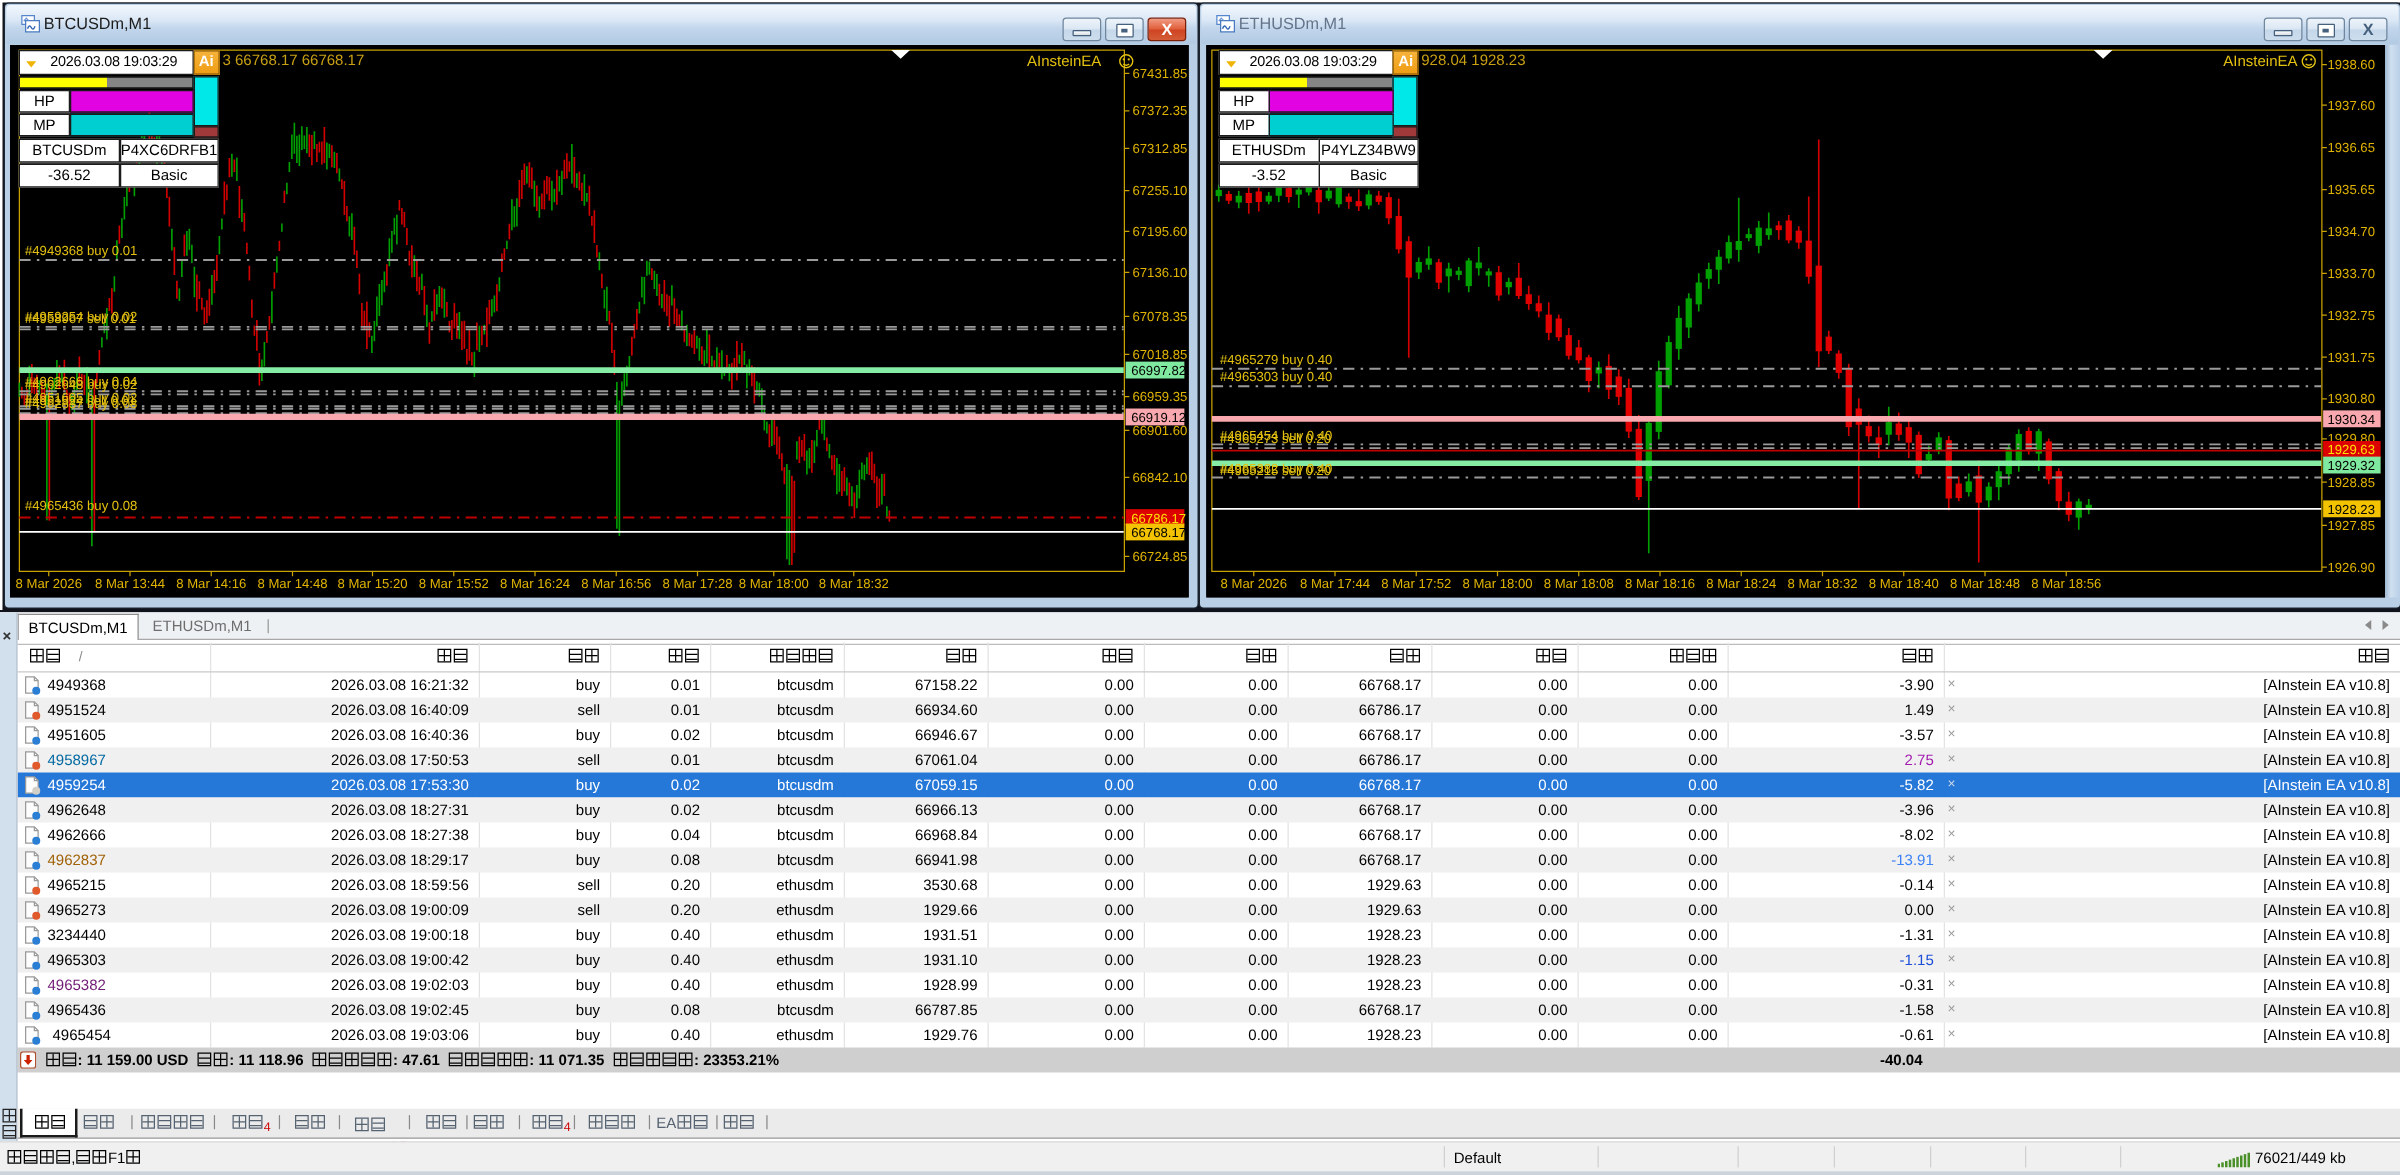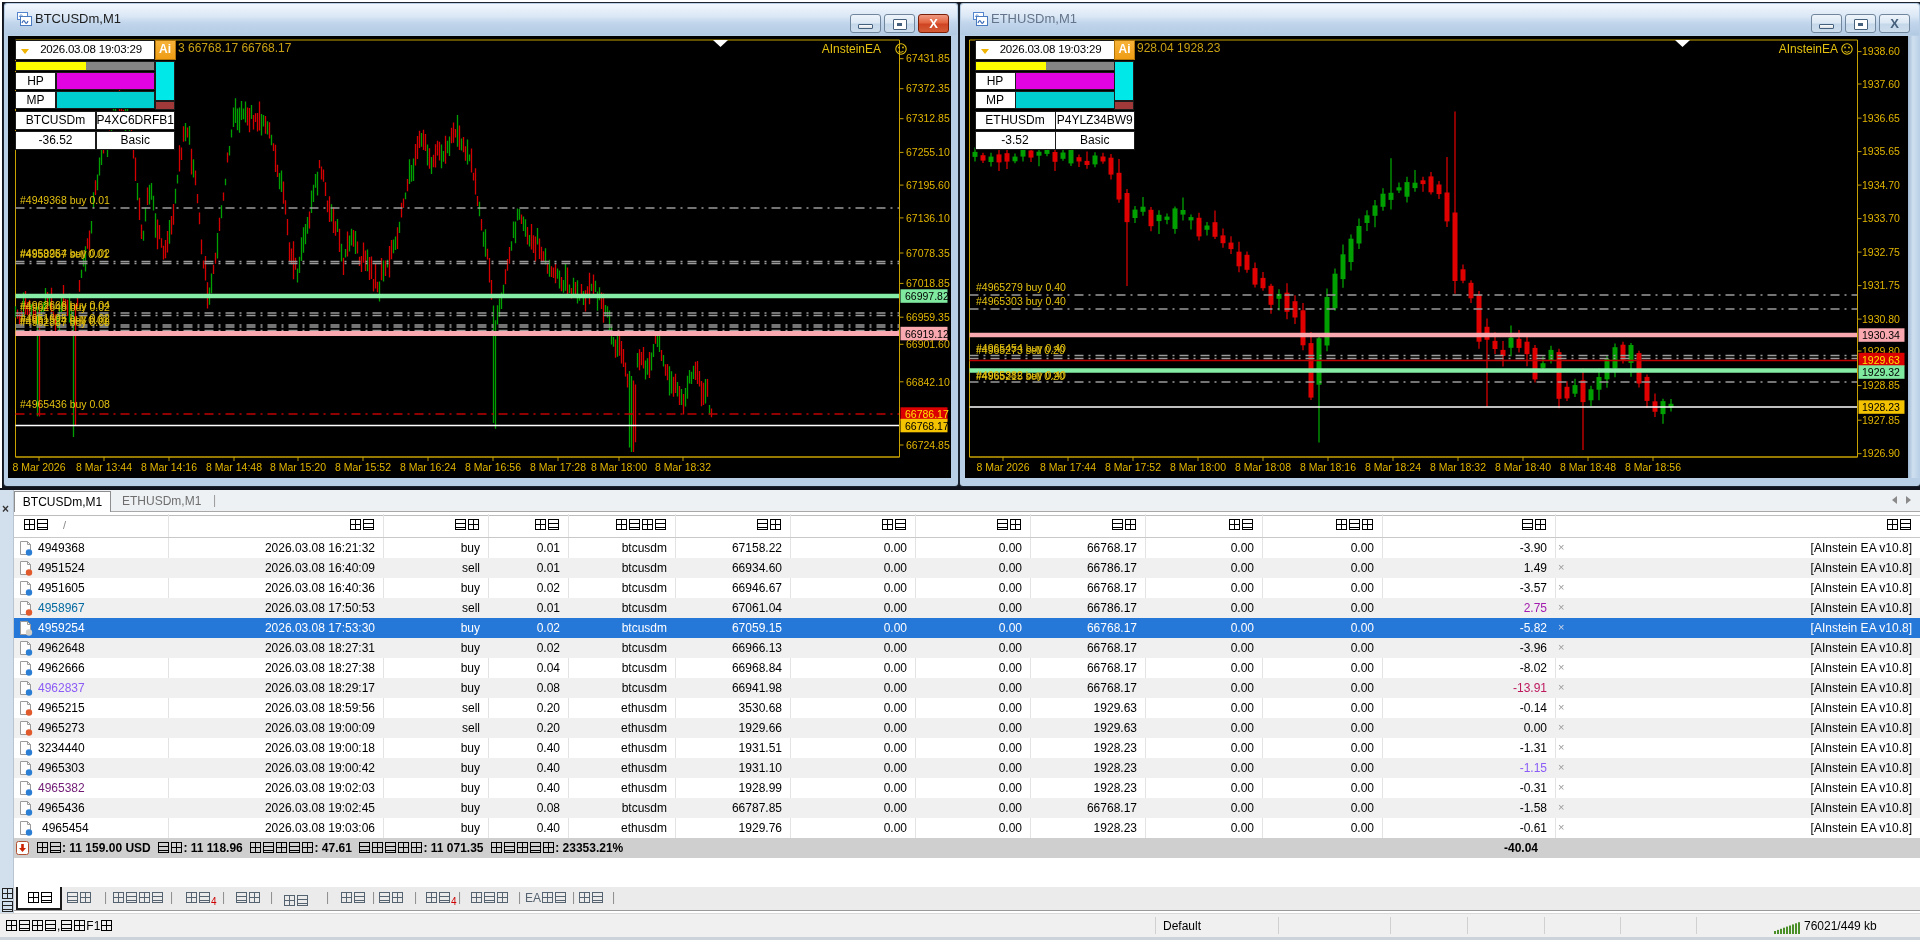--- a/index.html
+++ b/index.html
@@ -491,32 +491,32 @@
     <div class="cell r" style="left:1262px;top:171px;width:112px;color:#000">0.00</div>
     <div class="cell r" style="left:1382px;top:171px;width:165px;color:#000">-8.02</div>
     <div class="cell" style="left:1558px;top:171px;color:#9a9a9a;font-size:11px">×</div>
     <div class="cell r" style="left:1578px;top:171px;width:334px;color:#000">[AInstein EA v10.8]</div>
     <div class="rowband" style="top:188px;height:20px;background:#f0f0f0"></div>
     <svg class="abs" style="left:18px;top:190px" width="16" height="16" viewBox="0 0 16 16">
       <path d="M2.5 1.5h7l3 3v10h-10z" fill="#fdfdfd" stroke="#9a9a9a"></path>
       <path d="M9.5 1.5v3h3" fill="none" stroke="#9a9a9a"></path>
       <circle cx="11" cy="12.5" r="3.2" fill="#2a7fd4"></circle>
     </svg>
-    <div class="cell" style="left:38px;top:191px;color:#8b5cf6">4962837</div>
+    <div class="cell" style="left:38px;top:191px;color:#a16207">4962837</div>
     <div class="cell r" style="left:168px;top:191px;width:207px;color:#000">2026.03.08 18:29:17</div>
     <div class="cell r" style="left:383px;top:191px;width:97px;color:#000">buy</div>
     <div class="cell r" style="left:488px;top:191px;width:72px;color:#000">0.08</div>
     <div class="cell r" style="left:568px;top:191px;width:99px;color:#000">btcusdm</div>
     <div class="cell r" style="left:675px;top:191px;width:107px;color:#000">66941.98</div>
     <div class="cell r" style="left:790px;top:191px;width:117px;color:#000">0.00</div>
     <div class="cell r" style="left:915px;top:191px;width:107px;color:#000">0.00</div>
     <div class="cell r" style="left:1030px;top:191px;width:107px;color:#000">66768.17</div>
     <div class="cell r" style="left:1145px;top:191px;width:109px;color:#000">0.00</div>
     <div class="cell r" style="left:1262px;top:191px;width:112px;color:#000">0.00</div>
-    <div class="cell r" style="left:1382px;top:191px;width:165px;color:#be185d">-13.91</div>
+    <div class="cell r" style="left:1382px;top:191px;width:165px;color:#3b82f6">-13.91</div>
     <div class="cell" style="left:1558px;top:191px;color:#9a9a9a;font-size:11px">×</div>
     <div class="cell r" style="left:1578px;top:191px;width:334px;color:#000">[AInstein EA v10.8]</div>
     <svg class="abs" style="left:18px;top:210px" width="16" height="16" viewBox="0 0 16 16">
       <path d="M2.5 1.5h7l3 3v10h-10z" fill="#fdfdfd" stroke="#9a9a9a"></path>
       <path d="M9.5 1.5v3h3" fill="none" stroke="#9a9a9a"></path>
       <circle cx="11" cy="12.5" r="3.2" fill="#e05a2b"></circle>
     </svg>
     <div class="cell" style="left:38px;top:211px;color:#000">4965215</div>
     <div class="cell r" style="left:168px;top:211px;width:207px;color:#000">2026.03.08 18:59:56</div>
     <div class="cell r" style="left:383px;top:211px;width:97px;color:#000">sell</div>
@@ -580,21 +580,21 @@
     <div class="cell r" style="left:168px;top:271px;width:207px;color:#000">2026.03.08 19:00:42</div>
     <div class="cell r" style="left:383px;top:271px;width:97px;color:#000">buy</div>
     <div class="cell r" style="left:488px;top:271px;width:72px;color:#000">0.40</div>
     <div class="cell r" style="left:568px;top:271px;width:99px;color:#000">ethusdm</div>
     <div class="cell r" style="left:675px;top:271px;width:107px;color:#000">1931.10</div>
     <div class="cell r" style="left:790px;top:271px;width:117px;color:#000">0.00</div>
     <div class="cell r" style="left:915px;top:271px;width:107px;color:#000">0.00</div>
     <div class="cell r" style="left:1030px;top:271px;width:107px;color:#000">1928.23</div>
     <div class="cell r" style="left:1145px;top:271px;width:109px;color:#000">0.00</div>
     <div class="cell r" style="left:1262px;top:271px;width:112px;color:#000">0.00</div>
-    <div class="cell r" style="left:1382px;top:271px;width:165px;color:#8b5cf6">-1.15</div>
+    <div class="cell r" style="left:1382px;top:271px;width:165px;color:#1d4ed8">-1.15</div>
     <div class="cell" style="left:1558px;top:271px;color:#9a9a9a;font-size:11px">×</div>
     <div class="cell r" style="left:1578px;top:271px;width:334px;color:#000">[AInstein EA v10.8]</div>
     <svg class="abs" style="left:18px;top:290px" width="16" height="16" viewBox="0 0 16 16">
       <path d="M2.5 1.5h7l3 3v10h-10z" fill="#fdfdfd" stroke="#9a9a9a"></path>
       <path d="M9.5 1.5v3h3" fill="none" stroke="#9a9a9a"></path>
       <circle cx="11" cy="12.5" r="3.2" fill="#2a7fd4"></circle>
     </svg>
     <div class="cell" style="left:38px;top:291px;color:#701a75">4965382</div>
     <div class="cell r" style="left:168px;top:291px;width:207px;color:#000">2026.03.08 19:02:03</div>
     <div class="cell r" style="left:383px;top:291px;width:97px;color:#000">buy</div>

